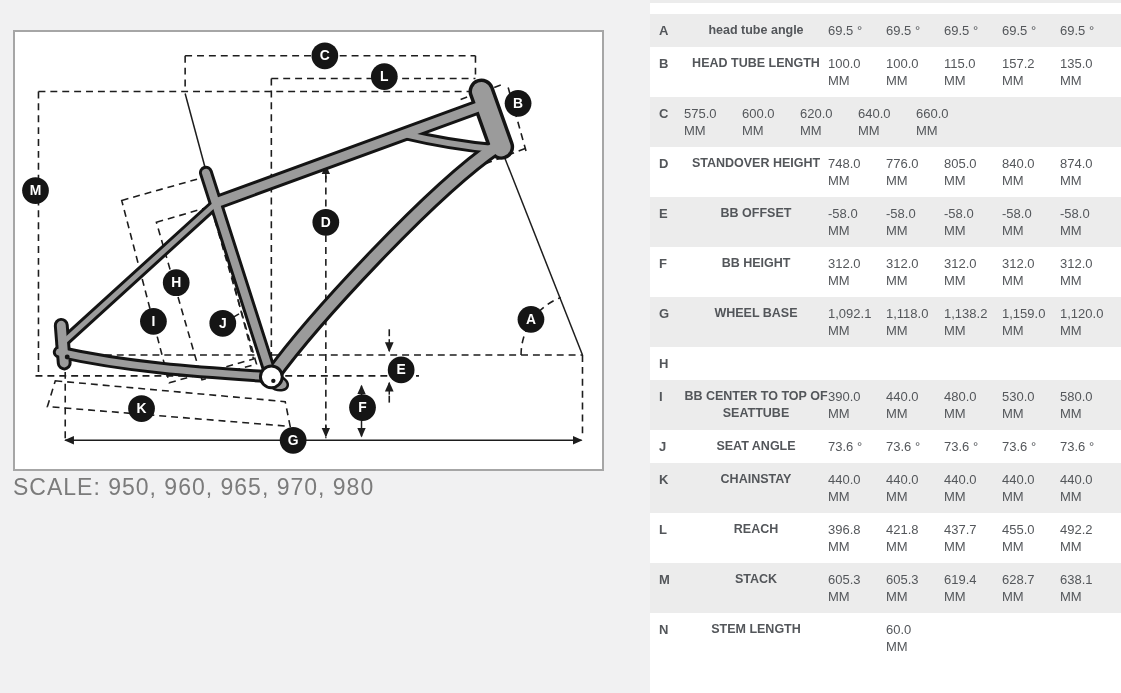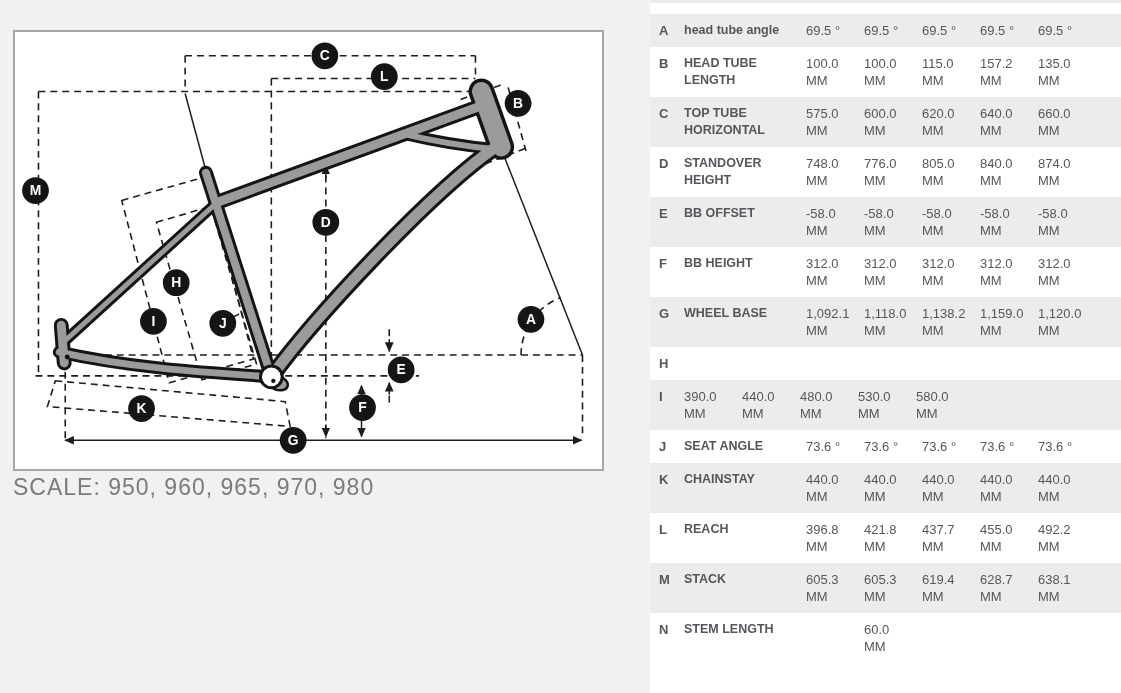--- a/index.html
+++ b/index.html
@@ -10,22 +10,22 @@
        border:2px solid #a6a6a6;box-sizing:border-box;}
   .diagram-box svg{width:100%;height:100%;display:block;}
   .scale-caption{position:absolute;left:13px;top:474px;width:591px;text-align:left;
        font-size:23px;color:#7b7b7b;letter-spacing:1px;white-space:nowrap;}
   .table-panel{position:absolute;left:650px;top:0;width:471px;height:693px;background:#fff;}
   .top-strip{height:3px;background:#ececec;margin-bottom:11px;}
   .geo-row{display:flex;align-items:flex-start;padding:8px 0;box-sizing:border-box;}
   .geo-row.shade{background:#ececec;}
   .c-letter{box-sizing:border-box;width:34px;padding-left:9px;font-weight:bold;font-size:13px;
        color:#53565a;line-height:17px;}
-  .c-label{box-sizing:border-box;width:122px;font-weight:bold;font-size:12.5px;
-       color:#53565a;line-height:17px;}
+  .c-label{box-sizing:border-box;width:144px;font-weight:bold;font-size:12.5px;
+       color:#53565a;line-height:17px;text-align:center;}
   .c-val{width:58px;font-size:13px;color:#54575b;line-height:17px;font-weight:normal;}
   
   .dash{fill:none;stroke:#1d1d1d;stroke-width:1.6;stroke-dasharray:7 5;}
   .thin{fill:none;stroke:#1d1d1d;stroke-width:1.5;}
   .tube-k{fill:none;stroke:#141414;stroke-linecap:round;stroke-linejoin:round;}
   .tube-g{fill:none;stroke:#9b9b9b;stroke-linecap:round;stroke-linejoin:round;}
   .badge circle{fill:#151515;}
   .badge text{fill:#ffffff;font-family:"Liberation Sans",sans-serif;font-size:14px;
        font-weight:bold;text-anchor:middle;}
 </style>
@@ -204,21 +204,20 @@
           <div>157.2</div>
           <div>MM</div>
         </div>
         <div class="c-val">
           <div>135.0</div>
           <div>MM</div>
         </div>
       </div>
       <div class="geo-row shade">
         <div class="c-letter">C</div>
-        <div class="c-label">TOP TUBE HORIZONTAL</div>
         <div class="c-val">
           <div>575.0</div>
           <div>MM</div>
         </div>
         <div class="c-val">
           <div>600.0</div>
           <div>MM</div>
         </div>
         <div class="c-val">
           <div>620.0</div>
@@ -332,20 +331,21 @@
       <div class="geo-row">
         <div class="c-letter">H</div>
         <div class="c-val"></div>
         <div class="c-val"></div>
         <div class="c-val"></div>
         <div class="c-val"></div>
         <div class="c-val"></div>
       </div>
       <div class="geo-row shade">
         <div class="c-letter">I</div>
+        <div class="c-label">BB CENTER TO TOP OF SEATTUBE</div>
         <div class="c-val">
           <div>390.0</div>
           <div>MM</div>
         </div>
         <div class="c-val">
           <div>440.0</div>
           <div>MM</div>
         </div>
         <div class="c-val">
           <div>480.0</div>

